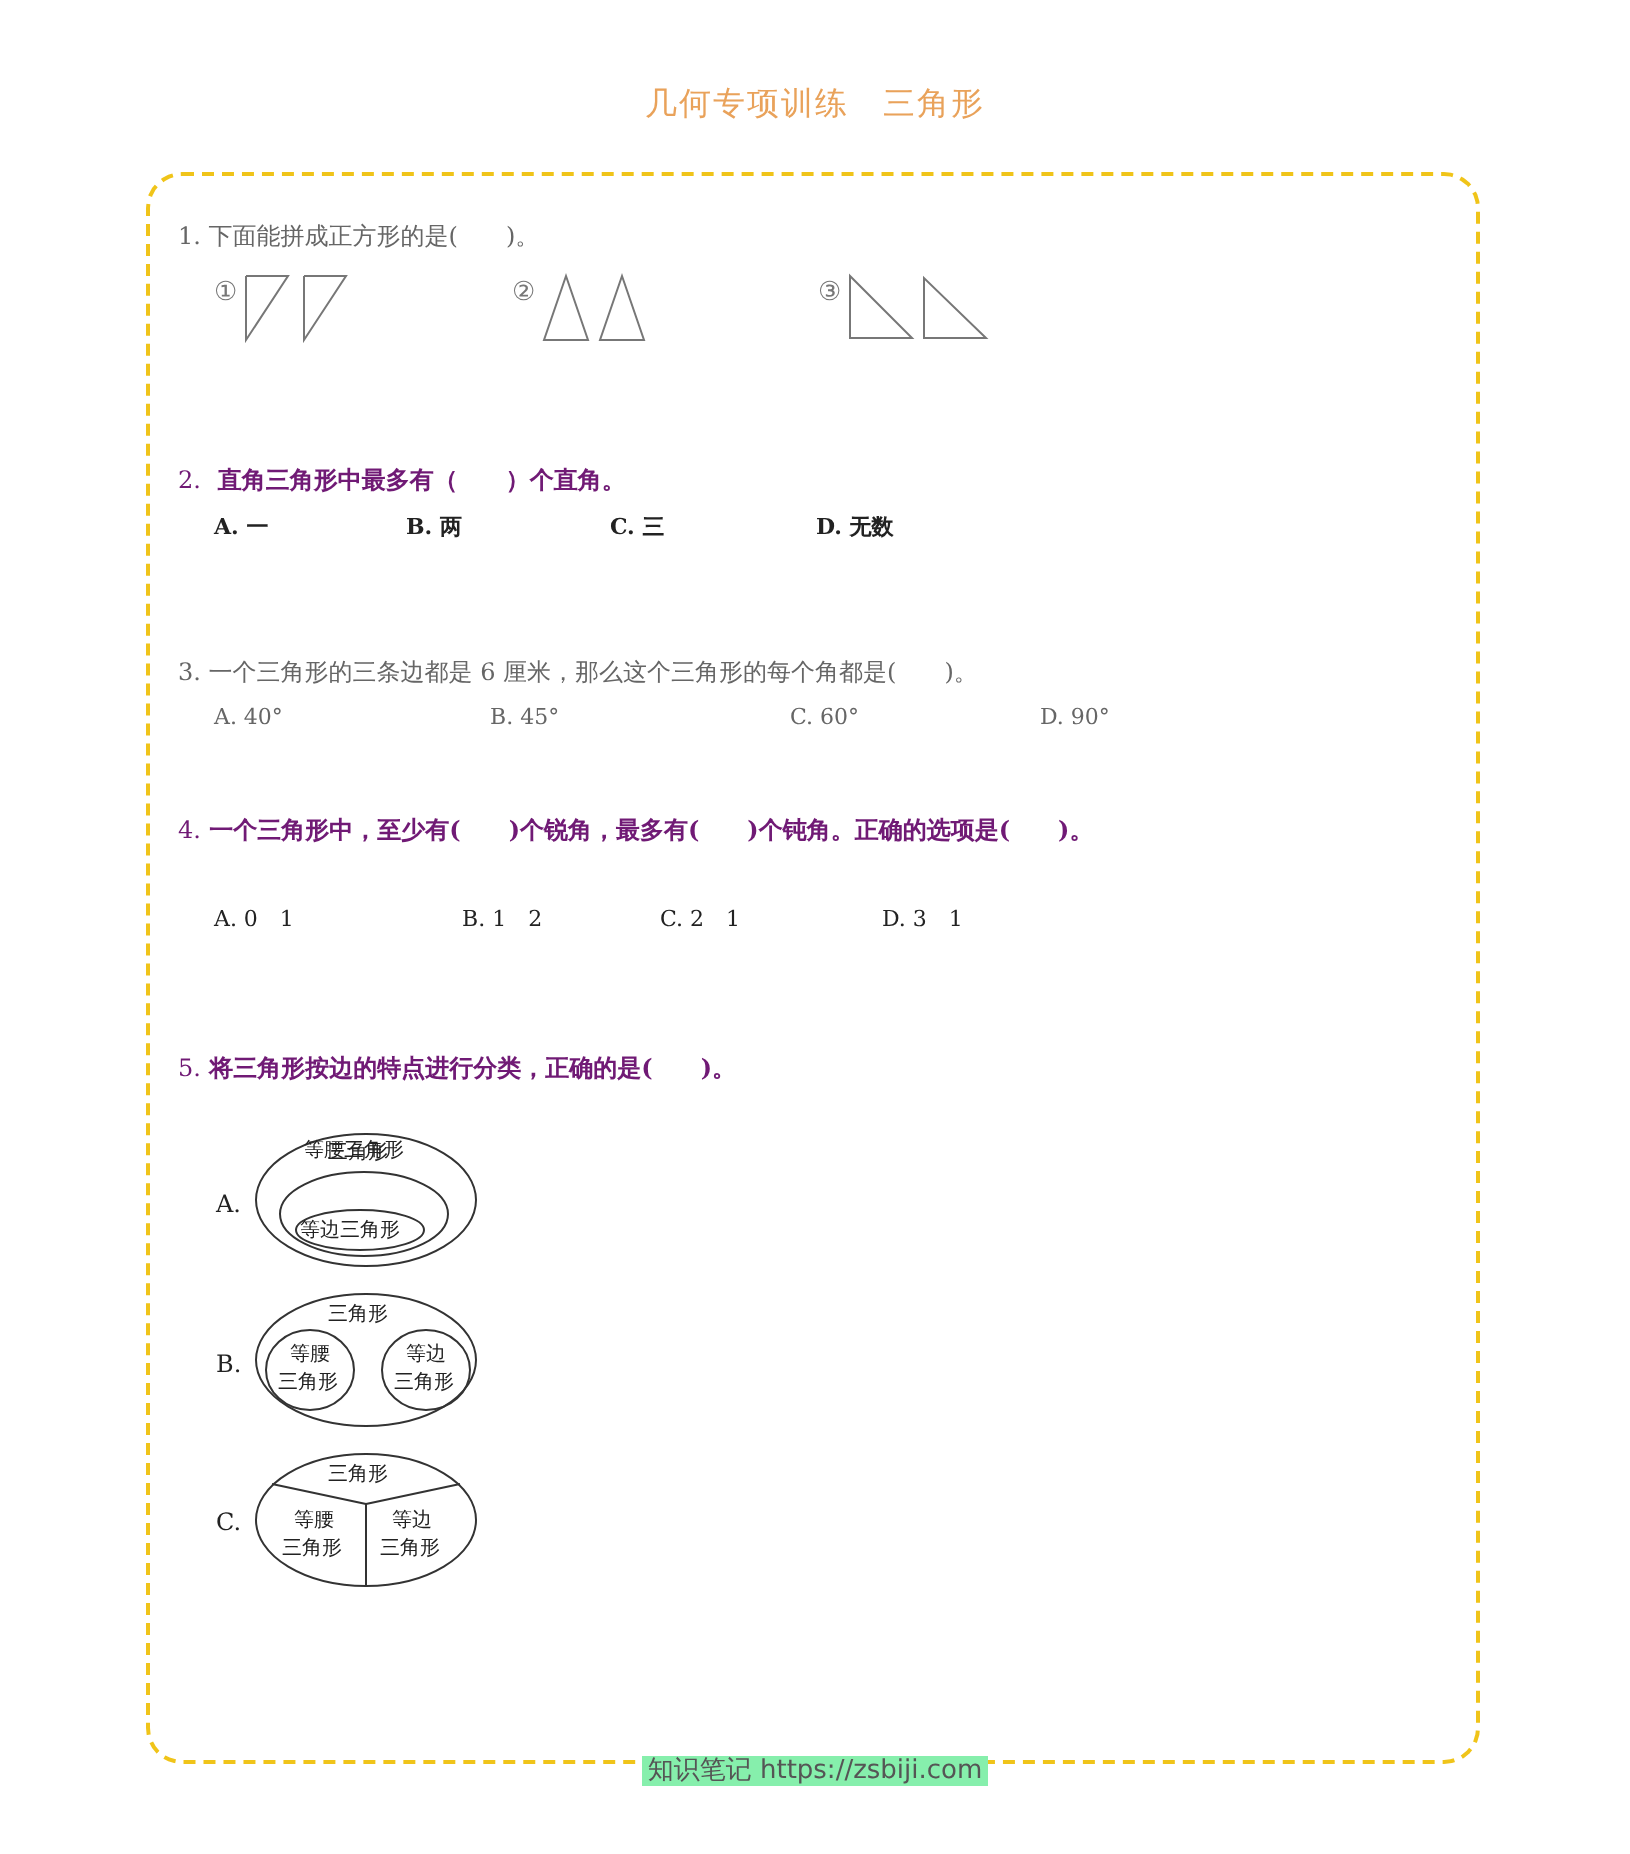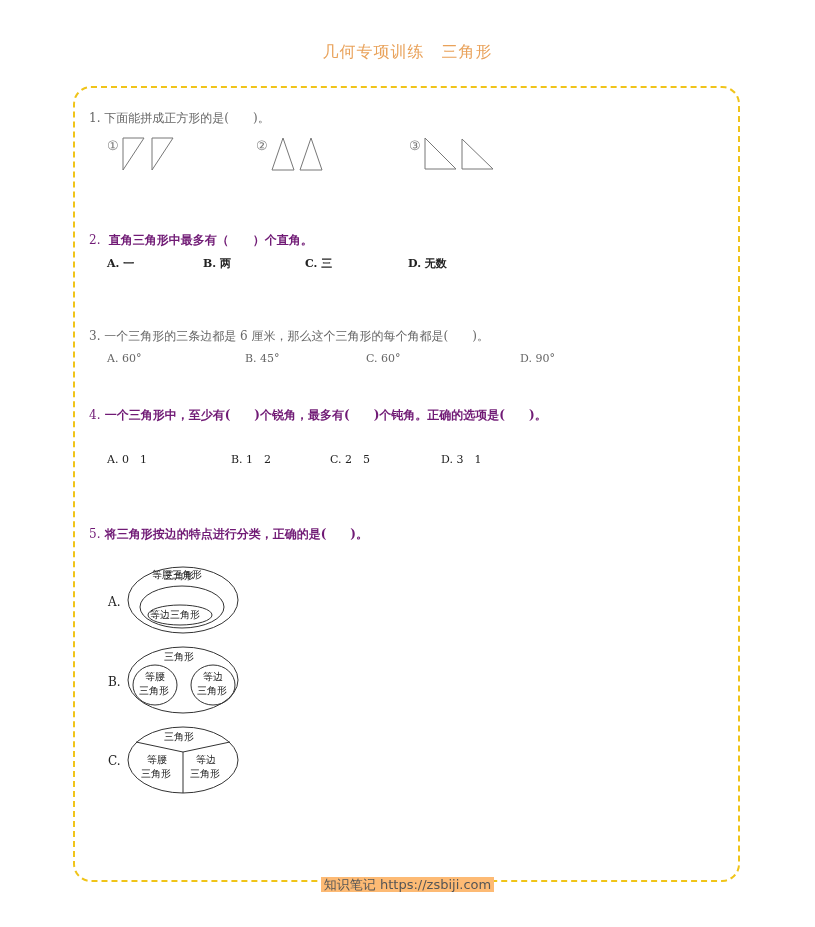--- a/index.html
+++ b/index.html
@@ -4,21 +4,21 @@
 <style>
   html, body { margin:0; padding:0; background:#ffffff; }
   body { width:815px; height:927px; position:relative; overflow:hidden;
          font-family: "DejaVu Serif", "Liberation Serif", serif; color:#222; }
   .title { position:absolute; left:0; width:815px; top:42px; text-align:center;
            font-size:16px; color:#e9a25a; letter-spacing:1px; }
   .frame { position:absolute; left:73px; top:86px; width:667px; height:796px;
            border:2px dashed #f0c419; border-radius:18px; box-sizing:border-box; }
   .footer { position:absolute; left:0; width:815px; top:876px; text-align:center;
             font-family:"DejaVu Sans","Liberation Sans",sans-serif; font-size:13px; color:#555; }
-  .footer span { background:#fdba74; padding:0 3px; }
+  .footer span { background:#86efac; padding:0 3px; }
   .q { position:absolute; left:89px; font-size:12px; white-space:nowrap; }
   .q.light { color:#666; }
   .q.bold { font-weight:bold; color:#701a75; }
   .opts { position:absolute; font-size:11px; white-space:nowrap; }
   .opt { position:absolute; top:0; }
   .shape-label { position:absolute; font-size:13px; color:#777; }
   svg { position:absolute; overflow:visible; }
   .venn-letter { position:absolute; font-size:12px; }
 </style>
 </head>
@@ -56,34 +56,34 @@
   <span class="opt" style="left:96px;">B. 两</span>
   <span class="opt" style="left:198px;">C. 三</span>
   <span class="opt" style="left:301px;">D. 无数</span>
 </div>
 
 <div class="q light" style="top:328px;">
   <span>3.</span>
   <span>一个三角形的三条边都是 6 厘米，那么这个三角形的每个角都是(　　)。</span>
 </div>
 <div class="opts" style="left:107px;top:352px;width:480px;color:#666;">
-  <span class="opt" style="left:0;">A. 60°</span>
+  <span class="opt" style="left:0;">A. 40°</span>
   <span class="opt" style="left:138px;">B. 45°</span>
-  <span class="opt" style="left:259px;">C. 60°</span>
+  <span class="opt" style="left:288px;">C. 60°</span>
   <span class="opt" style="left:413px;">D. 90°</span>
 </div>
 
 <div class="q bold" style="top:407px;">
   <span style="font-weight:normal;">4.</span>
   <span>一个三角形中，至少有(　　)个锐角，最多有(　　)个钝角。正确的选项是(　　)。</span>
 </div>
 <div class="opts" style="left:107px;top:452px;width:400px;">
   <span class="opt" style="left:0;">A. 0　1</span>
   <span class="opt" style="left:112px;margin-left:12px;">B. 1　2</span>
-  <span class="opt" style="left:223px;">C. 2　5</span>
+  <span class="opt" style="left:223px;">C. 2　1</span>
   <span class="opt" style="left:334px;">D. 3　1</span>
 </div>
 
 <div class="q bold" style="top:526px;">
   <span style="font-weight:normal;">5.</span>
   <span>将三角形按边的特点进行分类，正确的是(　　)。</span>
 </div>
 
 <span class="venn-letter" style="left:108px;top:595px;">A.</span>
 <svg style="left:127px;top:566px;" width="112" height="68">

